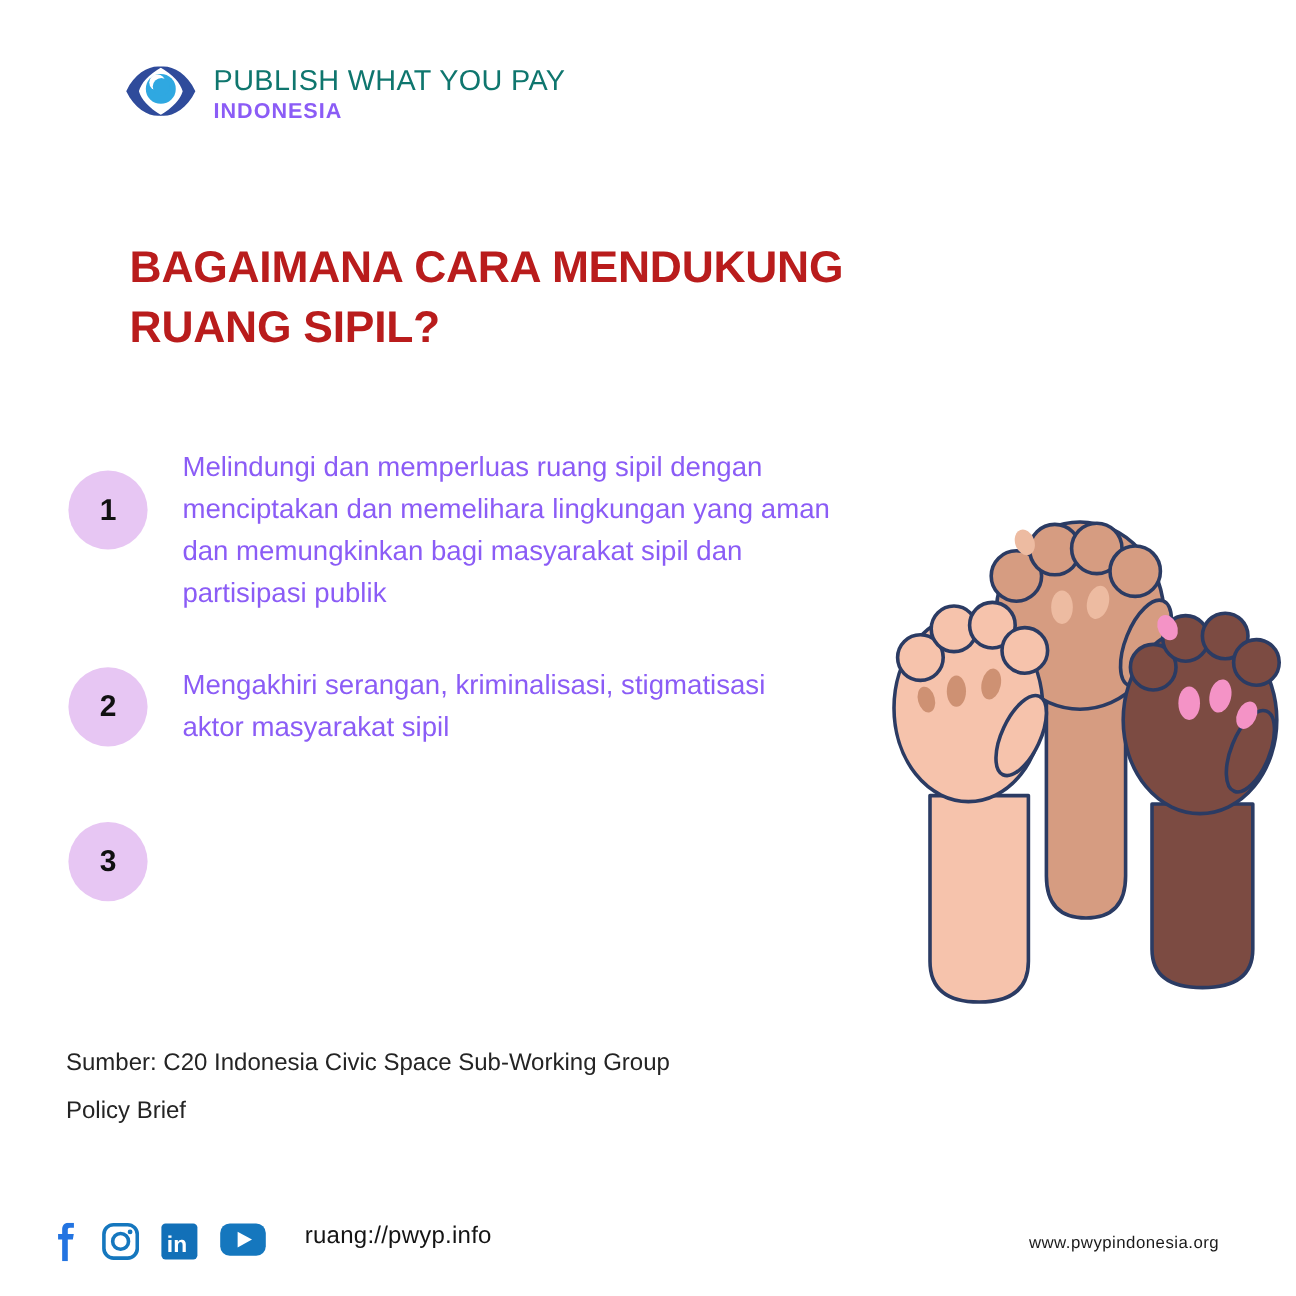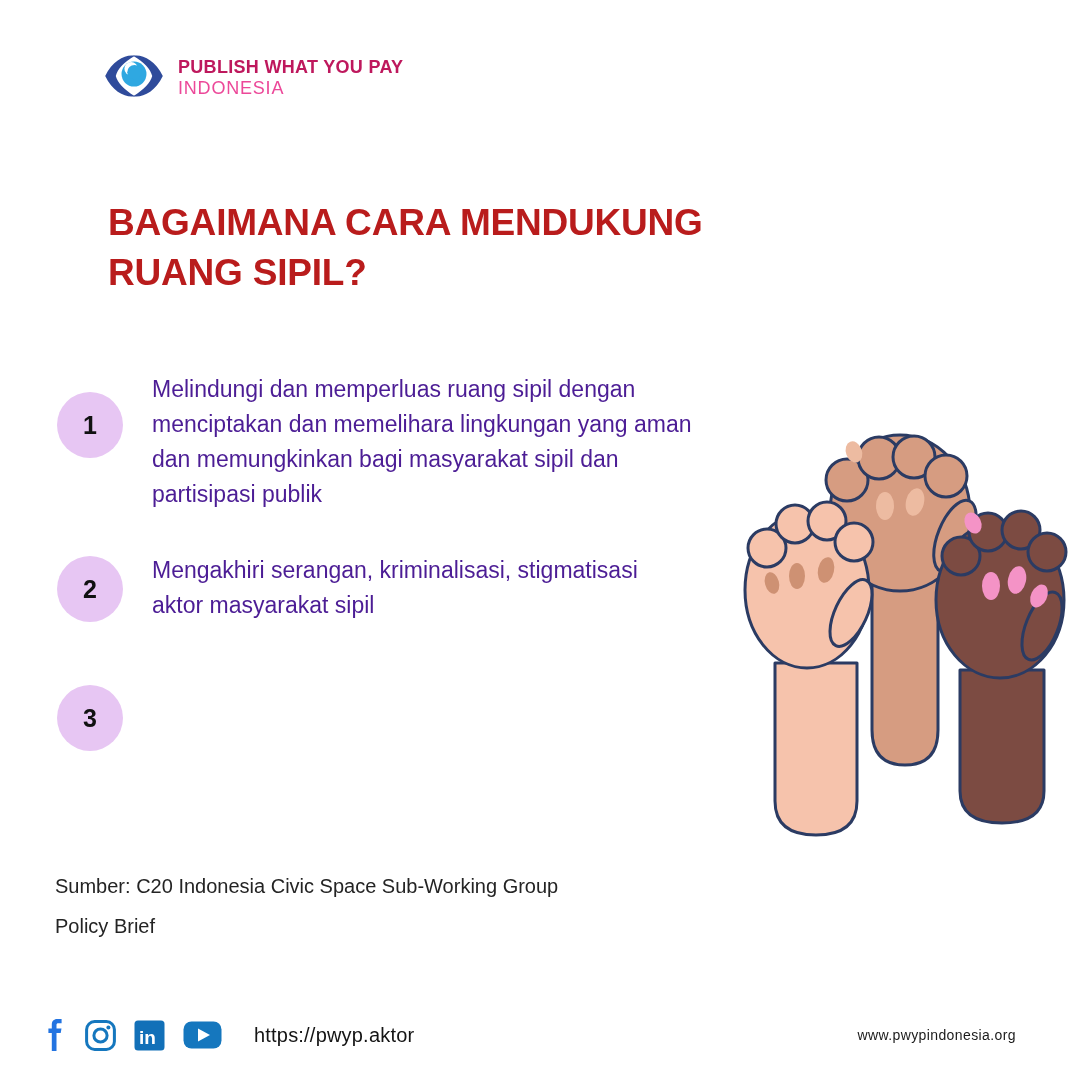--- a/index.html
+++ b/index.html
@@ -4,56 +4,56 @@
 <style>
   html,body{margin:0;padding:0;background:#ffffff;}
   .canvas{
     position:relative;width:1080px;height:1080px;background:#ffffff;
     font-family:"Liberation Sans", sans-serif;overflow:hidden;color:#1c1c1c;
   }
 
   
   .logo{position:absolute;left:103px;top:52px;display:flex;align-items:center;gap:13px;}
   .logo-text{display:flex;flex-direction:column;line-height:1.15;}
-  .logo-line1{font-size:18px;font-weight:700;color:#be185d;letter-spacing:0.3px;}
-  .logo-line2{font-size:18px;font-weight:400;color:#ec4899;letter-spacing:0.8px;}
+  .logo-line1{font-size:24px;font-weight:400;color:#0f766e;letter-spacing:0.3px;}
+  .logo-line2{font-size:18px;font-weight:700;color:#8b5cf6;letter-spacing:0.8px;}
 
   
   .title{
     position:absolute;left:108px;top:198px;width:680px;
     font-size:37px;font-weight:700;color:#b91c1c;line-height:50px;
     letter-spacing:-0.2px;white-space:pre-line;
   }
 
   
   .item{position:absolute;left:57px;display:flex;align-items:flex-start;}
   .num{
     width:66px;height:66px;border-radius:50%;background:#e7c6f3;
     display:flex;align-items:center;justify-content:center;
     font-size:25px;font-weight:700;color:#111;flex:0 0 66px;
   }
   .txt{
     margin-left:29px;width:640px;font-size:23px;line-height:35px;
-    color:#4c1d95;white-space:pre-line;
+    color:#8b5cf6;white-space:pre-line;
   }
   .item-1{top:372px;}  .item-1 .num{margin-top:20px;}
   .item-2{top:553px;}  .item-2 .num{margin-top:3px;}
   .item-3{top:681px;}  .item-3 .num{margin-top:4px;}
 
   
   .illustration{position:absolute;left:735px;top:408px;width:335px;height:430px;}
 
   
   .source{
     position:absolute;left:55px;top:866px;width:580px;
     font-size:20px;line-height:40px;color:#242424;white-space:pre-line;
   }
 
   
-  .footer-left{position:absolute;left:48px;top:1019px;display:flex;align-items:center;}
+  .footer-left{position:absolute;left:48px;top:1019px;display:flex;align-items:flex-start;}
   .social{display:inline-flex;align-items:center;justify-content:center;margin-right:18px;cursor:pointer;}
   .url-left{margin-left:14px;font-size:20px;color:#141414;letter-spacing:0.2px;}
   .footer-right{
     position:absolute;right:64px;top:1027px;font-size:14px;color:#1a1a1a;letter-spacing:0.4px;
   }
   svg text{font-family:"Liberation Sans", sans-serif;}
 </style>
 </head>
 <body>
 
@@ -170,18 +170,18 @@
         <rect x="0.5" y="0.5" width="30" height="30" rx="3.5" fill="#1270b8"></rect>
         <text x="5" y="24" font-size="19" font-weight="bold" fill="#ffffff">in</text>
       </svg>
     </span>
     <span class="social">
       <svg width="39" height="28" viewBox="0 0 39 28">
         <rect x="0.5" y="0.5" width="38" height="27" rx="8" fill="#1577be"></rect>
         <polygon points="15,7.5 27,14 15,20.5" fill="#ffffff"></polygon>
       </svg>
     </span>
-    <span class="url-left">https://pwyp.aktor</span>
+    <span class="url-left">ruang://pwyp.info</span>
   </div>
 
   <div class="footer-right">www.pwypindonesia.org</div>
 
 </div>
 
 </body></html>

